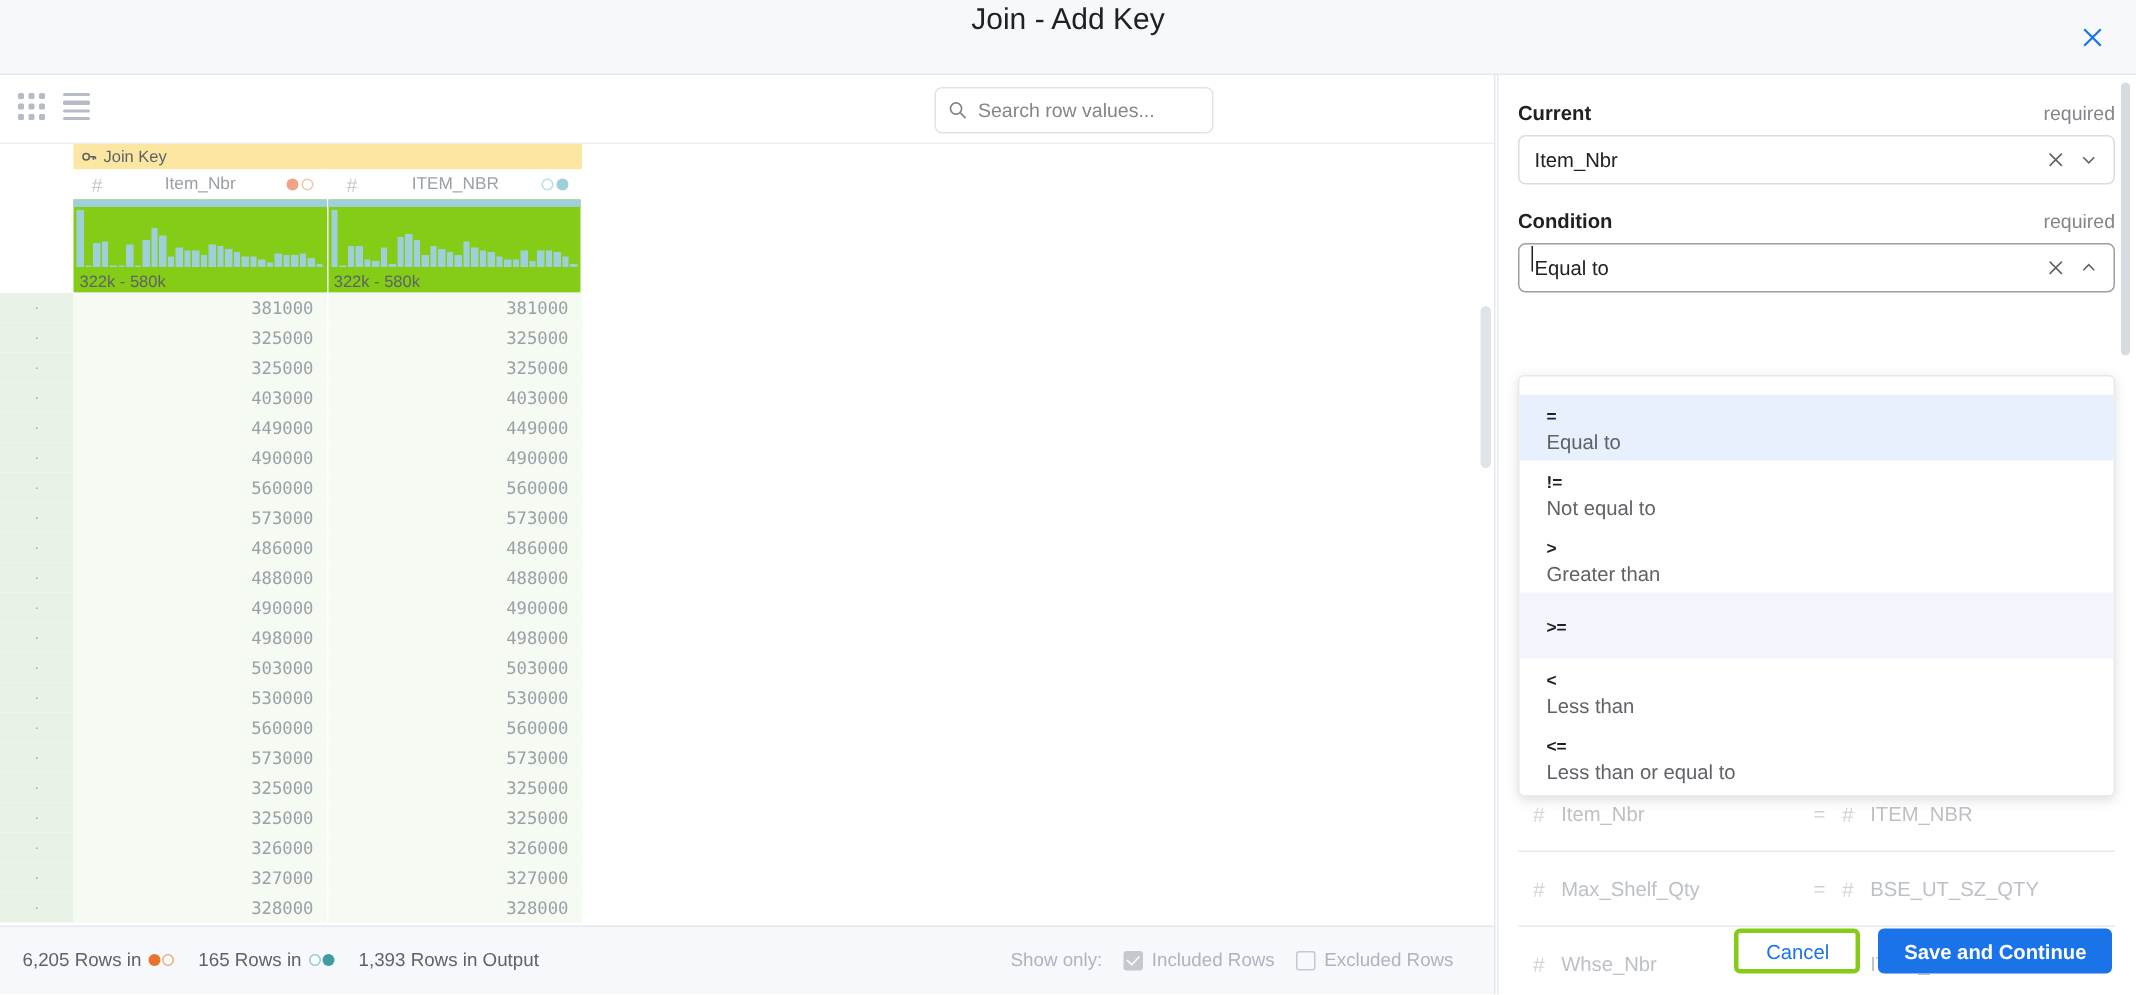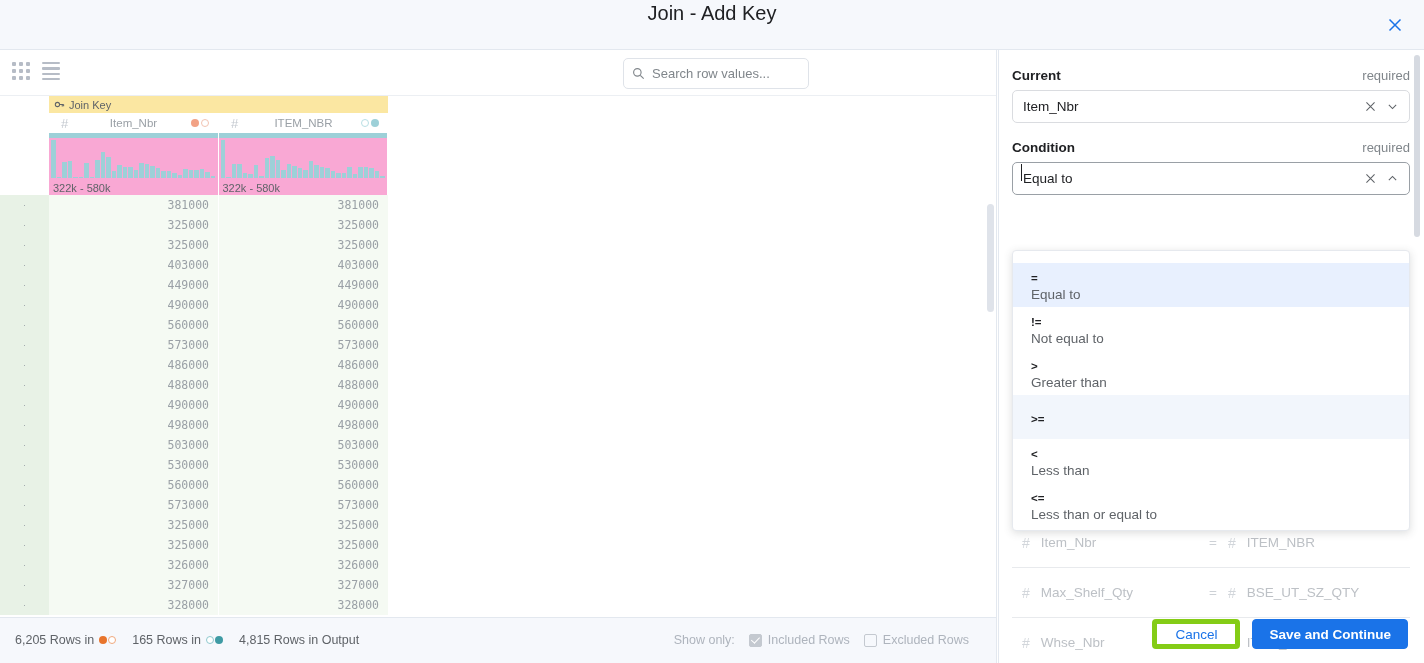--- a/index.html
+++ b/index.html
@@ -118,21 +118,21 @@
   .colhead .dots { position: absolute; right: 9px; display: flex; gap: 2px; align-items: center; }
   .dot { width: 8px; height: 8px; border-radius: 50%; display: block; }
 
   .histrow {
     position: absolute; left: 49px; top: 37px;
     width: 339px; height: 62px;
     display: flex;
   }
   .histcell {
     width: 169px; height: 62px;
-    background: #f9a8d4;
+    background: #84cc16;
     position: relative;
     margin-right: 1px;
   }
   .histcell .topbar {
     position: absolute; left: 0; top: 0; width: 100%; height: 5px;
     background: #9dd0d8;
   }
   .histcell .bars {
     position: absolute; left: 2px; bottom: 17px; right: 2px; height: 38px;
     display: flex; align-items: flex-end; gap: 1px;
@@ -265,21 +265,21 @@
   .btnrow {
     position: absolute; right: 16px; bottom: 14px;
     display: flex; gap: 12px; align-items: center;
   }
   .btn {
     height: 30px; border-radius: 4px;
     display: flex; align-items: center; justify-content: center;
     font-size: 13.5px; cursor: pointer;
   }
   .btn-cancel {
-    padding: 0 18px; border: 5px solid #84cc16;
+    padding: 0 18px; border: 3px solid #84cc16;
     color: #1a73e8; background: #ffffff;
   }
   .btn-primary {
     padding: 0 16px; background: #1a73e8; color: #ffffff;
     border: 1px solid #1a73e8; font-weight: bold;
   }
   .right-vscroll {
     position: absolute; right: 4px; top: 5px;
     width: 6px; height: 182px;
     background: #d6dae1; border-radius: 3px;
@@ -580,21 +580,21 @@
           <i class="dot" style="background:#fff;border:1.5px solid #f0a97e"></i>
         </span>
       </span>
       <span class="status-chip">
         <span>165 Rows in</span>
         <span class="chip-dots">
           <i class="dot" style="background:#fff;border:1.5px solid #8fc9cf"></i>
           <i class="dot" style="background:#3f9ba4"></i>
         </span>
       </span>
-      <span>4,815 Rows in Output</span>
+      <span>1,393 Rows in Output</span>
     </div>
     <div class="status-right">
       <span>Show only:</span>
       <span class="cb-item">
         <span class="chk on"></span>
         <span>Included Rows</span>
       </span>
       <span class="cb-item">
         <span class="chk"></span>
         <span>Excluded Rows</span>

